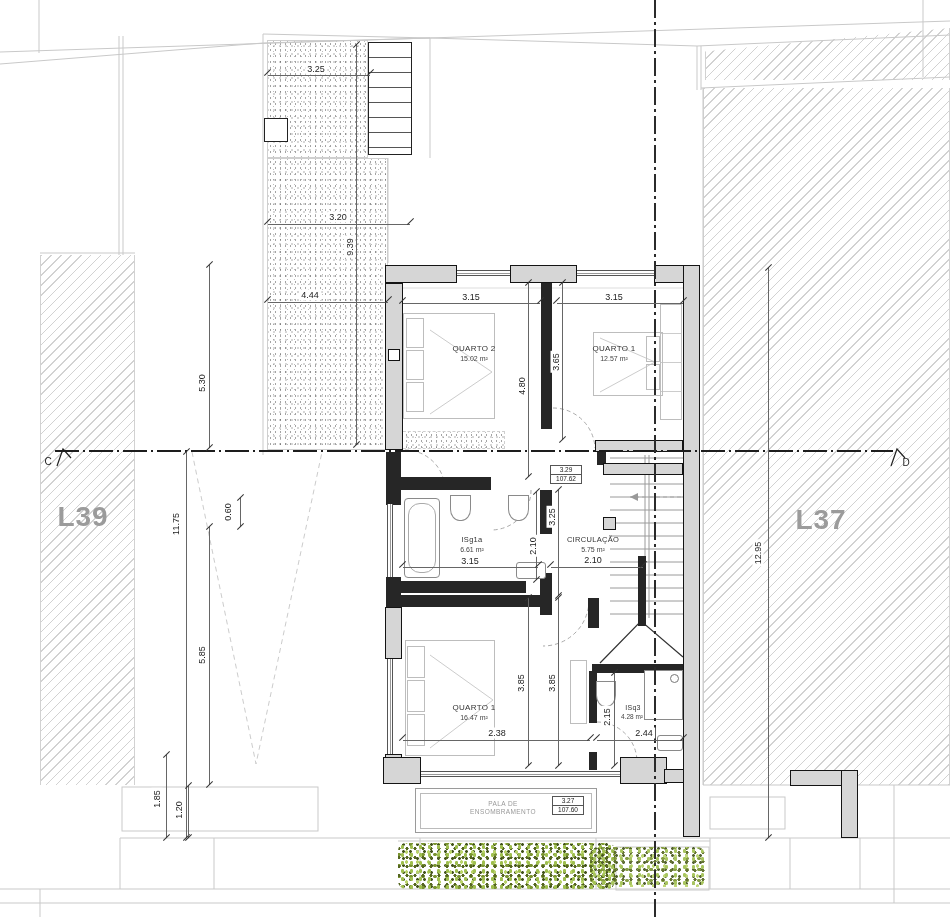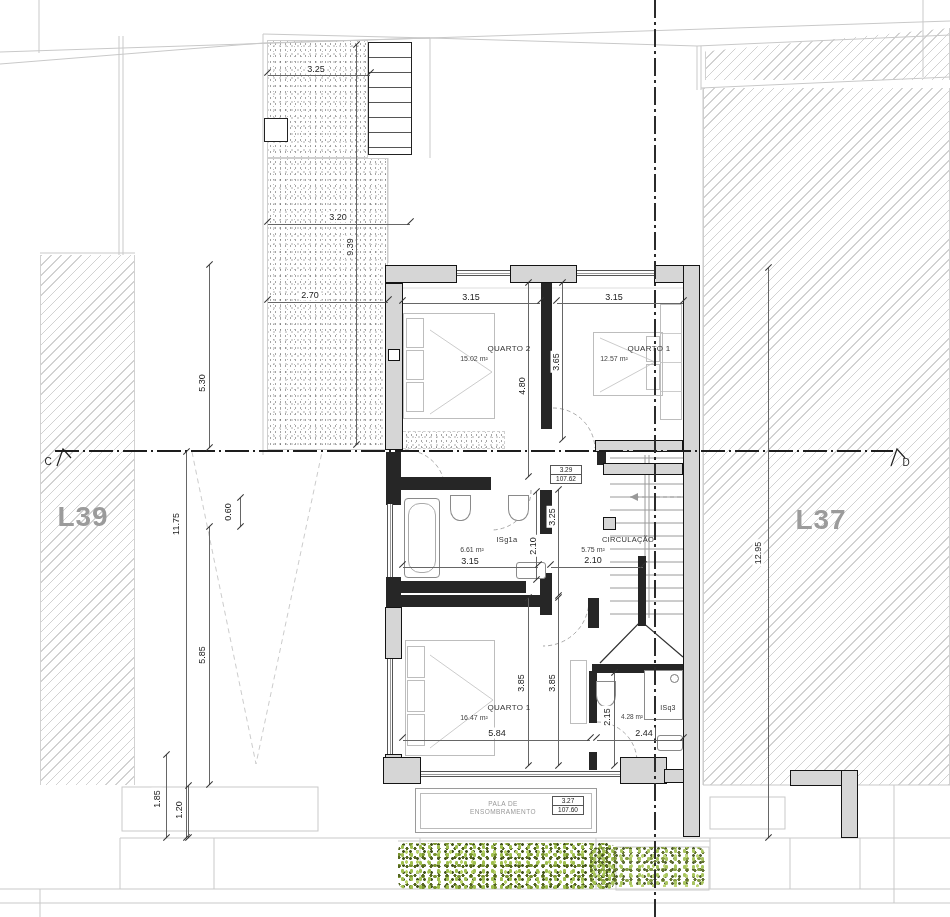--- a/index.html
+++ b/index.html
@@ -37,21 +37,21 @@
   
   .dh{height:0;border-top:1px solid #666;}
   .dh::before,.dh::after{content:"";position:absolute;top:-4px;width:9px;border-top:1.2px solid #333;transform:rotate(-45deg);}
   .dh::before{left:-5px;}.dh::after{right:-5px;}
   .dv{width:0;border-left:1px solid #666;}
   .dv::before,.dv::after{content:"";position:absolute;left:-5px;width:9px;border-top:1.2px solid #333;transform:rotate(-45deg);}
   .dv::before{top:-1px;}.dv::after{bottom:0;}
   
   .dth{transform:translate(-50%,-50%);background:#fff;font-size:9px;color:#222;padding:0 2px;white-space:nowrap;line-height:11px;}
   .dtv{transform:translate(-50%,-50%) rotate(-90deg);background:#fff;font-size:9px;color:#222;padding:0 2px;white-space:nowrap;line-height:11px;}
-  .rn{transform:translate(-50%,-50%);font-size:8px;color:#333;letter-spacing:.3px;white-space:nowrap;margin-left:35px;}
+  .rn{transform:translate(-50%,-50%);font-size:8px;color:#333;letter-spacing:.3px;white-space:nowrap;}
   .ra{transform:translate(-50%,-50%);font-size:7px;color:#444;white-space:nowrap;}
   .lot{transform:translate(-50%,-50%);font-size:28px;font-weight:600;color:#9b9b9b;letter-spacing:1px;}
   .sec{transform:translate(-50%,-50%);font-size:10px;color:#222;}
   .pala{transform:translate(-50%,-50%);font-size:6.5px;color:#999;text-align:center;line-height:8px;letter-spacing:.4px;white-space:nowrap;}
   .lvl{width:32px;border:1px solid #555;background:#fff;font-size:6.5px;color:#222;text-align:center;line-height:8px;}
   .lvl .a{border-bottom:1px solid #555;}
   
   .fo{border:1px solid #bdbdbd;background:transparent;}
   .fx{border:1px solid #8a8a8a;border-radius:3px;background:#fff;}
   .ladder{background:#fff;border:1.5px solid #222;
@@ -221,39 +221,39 @@
   <div class="abs dh" style="left:551px;top:567px;width:92px;"></div>
   <div class="abs dv" style="left:528px;top:598px;height:168px;"></div>
   <div class="abs dv" style="left:558px;top:598px;height:168px;"></div>
   <div class="abs dh" style="left:403px;top:740px;width:187px;"></div>
   <div class="abs dv" style="left:614px;top:673px;height:93px;"></div>
   <div class="abs dh" style="left:597px;top:740px;width:86px;"></div>
 
   <div class="abs dth" style="left:316px;top:69px;">3.25</div>
   <div class="abs dth" style="left:338px;top:217px;">3.20</div>
   <div class="abs dtv" style="left:350px;top:247px;">9.39</div>
-  <div class="abs dth" style="left:310px;top:295px;">2.70</div>
+  <div class="abs dth" style="left:310px;top:295px;">4.44</div>
   <div class="abs dtv" style="left:202px;top:383px;">5.30</div>
   <div class="abs dtv" style="left:176px;top:524px;">11.75</div>
   <div class="abs dtv" style="left:228px;top:512px;">0.60</div>
   <div class="abs dtv" style="left:202px;top:655px;">5.85</div>
   <div class="abs dtv" style="left:157px;top:799px;">1.85</div>
   <div class="abs dtv" style="left:179px;top:810px;">1.20</div>
   <div class="abs dtv" style="left:758px;top:553px;">12.95</div>
   <div class="abs dth" style="left:471px;top:297px;">3.15</div>
   <div class="abs dth" style="left:614px;top:297px;">3.15</div>
   <div class="abs dtv" style="left:522px;top:386px;">4.80</div>
   <div class="abs dtv" style="left:556px;top:362px;">3.65</div>
   <div class="abs dtv" style="left:552px;top:517px;">3.25</div>
   <div class="abs dtv" style="left:533px;top:546px;">2.10</div>
   <div class="abs dth" style="left:470px;top:561px;">3.15</div>
   <div class="abs dth" style="left:593px;top:560px;">2.10</div>
   <div class="abs dtv" style="left:521px;top:683px;">3.85</div>
   <div class="abs dtv" style="left:552px;top:683px;">3.85</div>
-  <div class="abs dth" style="left:497px;top:733px;">5.84</div>
+  <div class="abs dth" style="left:497px;top:733px;">2.38</div>
   <div class="abs dtv" style="left:607px;top:717px;">2.15</div>
   <div class="abs dth" style="left:644px;top:733px;">2.44</div>
 
   <div class="abs rn" style="left:474px;top:348px;">QUARTO 2</div>
   <div class="abs ra" style="left:474px;top:358px;">15.02 m²</div>
   <div class="abs rn" style="left:614px;top:348px;">QUARTO 1</div>
   <div class="abs ra" style="left:614px;top:358px;">12.57 m²</div>
   <div class="abs rn" style="left:472px;top:539px;font-size:7.5px;">ISg1a</div>
   <div class="abs ra" style="left:472px;top:549px;">6.61 m²</div>
   <div class="abs rn" style="left:593px;top:539px;font-size:7.5px;">CIRCULAÇÃO</div>

